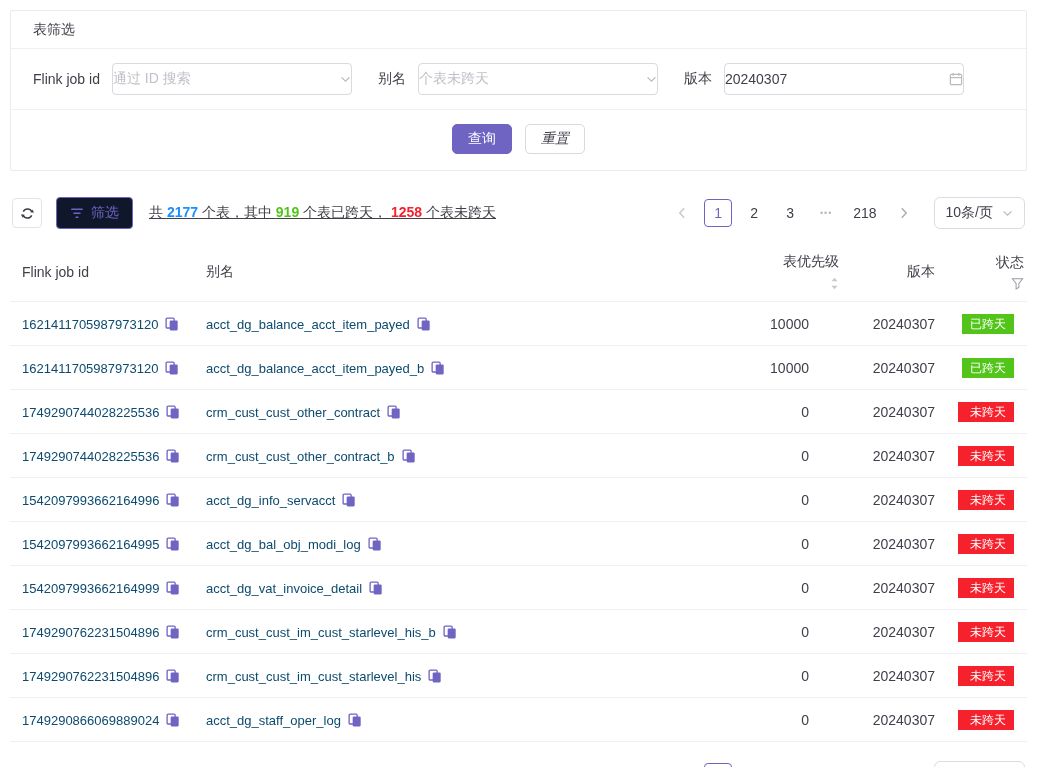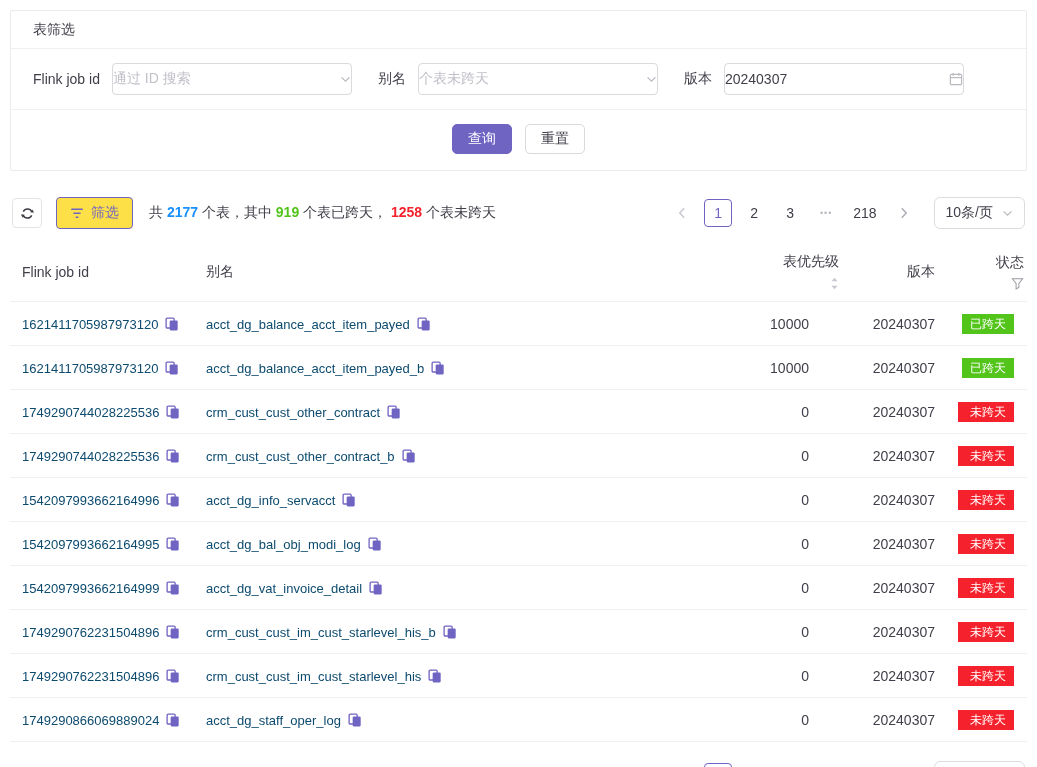--- a/index.html
+++ b/index.html
@@ -37,35 +37,35 @@
   .placeholder { color: #c0c0c8; }
   .date-value { color: #3f3f49; }
   .icon-grey { color: var(--grey-icon); display: inline-flex; align-items: center; }
 
   .action-row { display: flex; justify-content: center; gap: 13px; padding: 14px 22px 16px; }
   .btn {
     height: 30px; padding: 0 15px; border-radius: 5px; font-size: 14px;
     display: inline-flex; align-items: center; cursor: pointer; font-family: inherit;
   }
   .btn-primary { background: var(--accent); color: #fff; border: 1px solid var(--accent); }
-  .btn-default { background: #fff; color: #3f3f49; border: 1px solid var(--input-border); }
+  .btn-default { background: #fff; color: #3f3f49; border: 1px solid var(--input-border); font-style: italic; }
 
   
   .toolbar { display: flex; align-items: center; margin-top: 26px; padding: 0 2px; }
   .icon-btn {
     width: 30px; height: 30px; border: 1px solid #e4e4e8; border-radius: 4px; background: #fff;
     display: flex; align-items: center; justify-content: center; color: #3c3c46; cursor: pointer;
     margin-right: 14px; flex: none;
   }
   .filter-btn {
     height: 32px; border: 1px solid var(--accent); color: var(--accent); border-radius: 4px;
-    background: #fde047; display: inline-flex; align-items: center; gap: 7px; padding: 0 13px;
+    background: #0f172a; display: inline-flex; align-items: center; gap: 7px; padding: 0 13px;
     font-size: 14px; cursor: pointer; font-family: inherit; flex: none;
   }
-  .summary { margin-left: 16px; white-space: nowrap; }
+  .summary { margin-left: 16px; white-space: nowrap; text-decoration: underline; }
   .num { font-weight: bold; }
   .num-blue { color: var(--blue); }
   .num-green { color: var(--green); }
   .num-red { color: var(--red); }
   .spacer { flex: 1; }
 
   
   .pagination { display: flex; align-items: center; gap: 8px; }
   .page-item {
     min-width: 28px; height: 28px; padding: 0 4px; border-radius: 4px;

